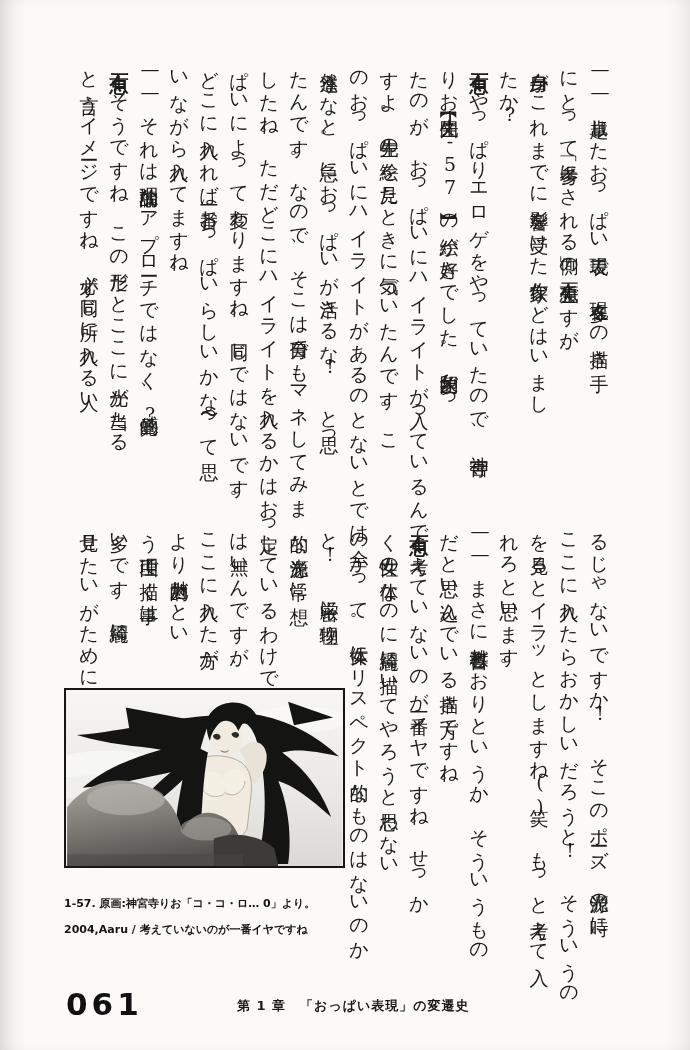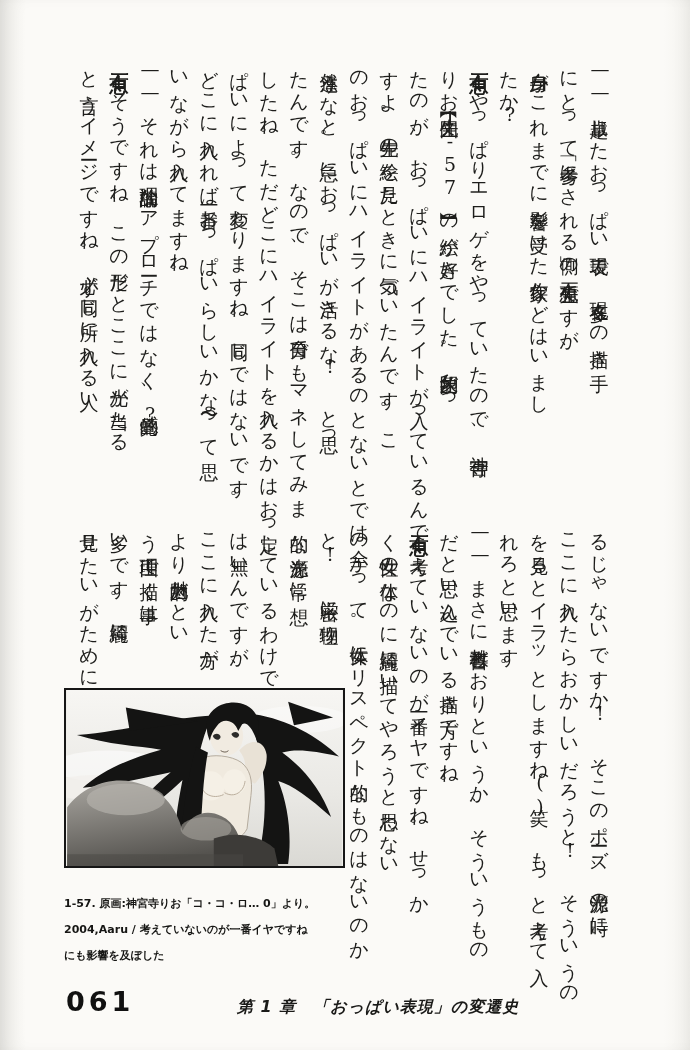--- a/index.html
+++ b/index.html
@@ -45,26 +45,26 @@
     width:292px;
     font-family:"DejaVu Sans","Liberation Sans",sans-serif;
     font-weight:bold;
     font-size:11px;
     line-height:26px;
     color:#161614;
   }
   #page-number{
     position:absolute;left:66px;top:986px;
     font-family:"DejaVu Sans","Liberation Sans",sans-serif;
-    font-weight:bold;font-size:27px;letter-spacing:4px;color:#111;
+    font-weight:bold;font-size:31px;letter-spacing:4px;color:#111;
   }
   #chapter{
     position:absolute;left:237px;top:997px;
     font-family:"DejaVu Sans","Liberation Sans",sans-serif;
-    font-weight:bold;font-size:16px;letter-spacing:1px;color:#1a1a18;font-style:italic;
+    font-weight:bold;font-size:13px;letter-spacing:1px;color:#1a1a18;
   }
 </style>
 </head>
 <body>
 
 <div class="page">
 
   <div id="top-block" class="block">
       <div class="col">——卓越したおっぱい表現で、現在多くの描き手</div>
       <div class="col">にとって「参考にされる側」の石恵先生ですが、</div>
@@ -151,20 +151,19 @@
         <path fill="url(#kneeGrad)" d="M0,120 C18,96 50,86 78,97 C100,105 112,122 118,144 C126,127 142,121 158,129 C171,135 178,150 180,168 L180,180 L0,180 Z"></path>
         <ellipse cx="60" cy="112" rx="40" ry="16" fill="#b7b4ae" opacity="0.65"></ellipse>
         <ellipse cx="142" cy="142" rx="26" ry="12" fill="#a5a19b" opacity="0.6"></ellipse>
         <path fill="#3d3b38" d="M150,152 C170,144 196,148 212,162 L216,180 L150,180 Z"></path>
         <path fill="#4a4844" d="M0,168 L180,168 L180,180 L0,180 Z" opacity="0.5"></path>
       </svg>
     </div>
     <figcaption id="fig-caption" class="fig-caption">
         <div>1-57. 原画:神宮寺りお「コ・コ・ロ… 0」より。</div>
         <div>2004,Aaru / 考えていないのが一番イヤですね</div>
-        <div>にも影響を及ぼした</div>
       </figcaption>
   </figure>
 
   <div id="page-number">061</div>
   <div id="chapter">第 1 章　「おっぱい表現」の変遷史</div>
 
 </div>
 
 </body></html>

